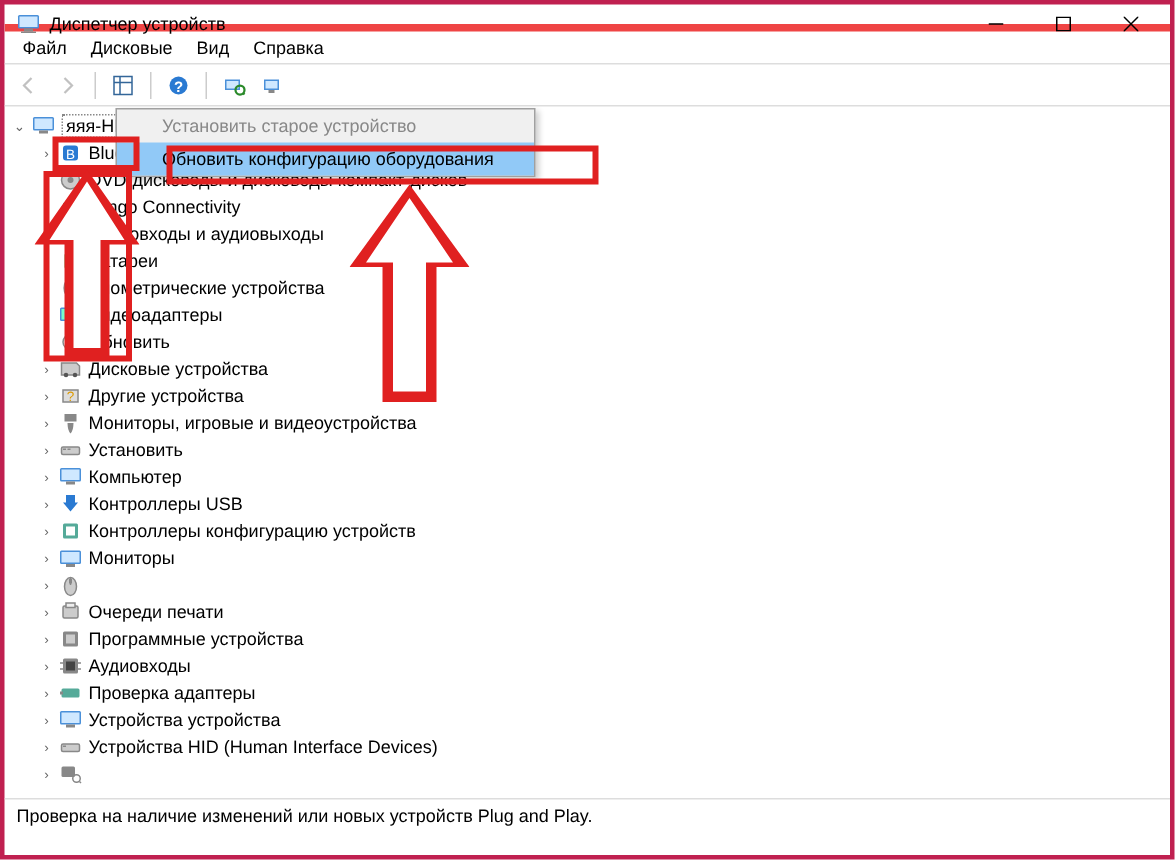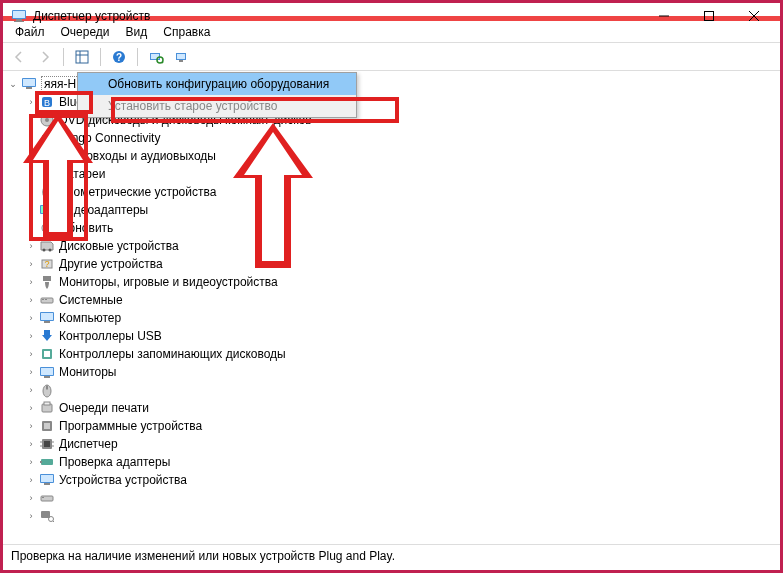--- a/index.html
+++ b/index.html
@@ -25,21 +25,21 @@
 .toggle { width: 12px; height: 12px; margin-right: 2px; display: inline-flex; align-items: center; justify-content: center; cursor: pointer; font-size: 9px; color: #666; }
 .tree-item .icon { width: 16px; height: 16px; margin-right: 4px; display: inline-flex; align-items: center; justify-content: center; }
 .tree-children { list-style: none; padding-left: 18px; }
 .root-label { border: 1px dotted #888; padding: 0 2px; }
 
 .context-menu { position: absolute; top: 1px; left: 74px; width: 280px; background: #f0f0f0; border: 1px solid #a0a0a0; box-shadow: 2px 2px 4px rgba(0,0,0,0.2); z-index: 10; }
 .ctx-item { height: 22px; display: flex; align-items: center; padding: 0 20px 0 30px; }
 .ctx-item.highlighted { background: #91c9f7; }
 .ctx-item.disabled { color: #888; }
 
-.statusbar { position: absolute; bottom: 4px; left: 0; right: 0; height: 22px; padding: 2px 8px; border-top: 1px solid #ddd; font-size: 12px; display: flex; align-items: center; }
+.statusbar { position: absolute; bottom: 16px; left: 0; right: 0; height: 22px; padding: 2px 8px; border-top: 1px solid #ddd; font-size: 12px; display: flex; align-items: center; }
 
 .red-box { position: absolute; border: 4px solid #e02020; z-index: 20; pointer-events: none; }
 .red-arrow { position: absolute; z-index: 21; pointer-events: none; }
 
 svg { display: block; }
 </style>
 </head>
 <body>
 
 <div class="titlebar">
@@ -67,21 +67,21 @@
         <svg width="10" height="10">
           <line x1="0" y1="0" x2="10" y2="10" stroke="#000"></line>
           <line x1="10" y1="0" x2="0" y2="10" stroke="#000"></line>
         </svg>
       </div>
   </div>
 </div>
 
 <div class="menubar">
   <span class="menu">Файл</span>
-  <span class="menu">Очереди</span>
+  <span class="menu">Дисковые</span>
   <span class="menu">Вид</span>
   <span class="menu">Справка</span>
 </div>
 
 <div class="toolbar">
   <div class="tool-btn disabled">
       <svg width="16" height="16">
         <path d="M10 3 L5 8 L10 13" fill="none" stroke="#666" stroke-width="1.5"></path>
       </svg>
     </div>
@@ -276,21 +276,21 @@
           <li>
             <div class="tree-item">
     <span class="toggle">›</span>
     <span class="icon">
                 <svg width="16" height="16">
                   <rect x="2" y="6" width="12" height="5" fill="#ccc" stroke="#888" rx="1"></rect>
                   <rect x="3" y="7" width="2" height="1" fill="#888"></rect>
                   <rect x="6" y="7" width="2" height="1" fill="#888"></rect>
                 </svg>
               </span>
-    <span>Системные</span>
+    <span>Установить</span>
   </div>
           </li>
           <li>
             <div class="tree-item">
     <span class="toggle">›</span>
     <span class="icon">
                 <svg width="16" height="16">
                   <rect x="1" y="2" width="14" height="9" fill="#4a90d9" rx="1"></rect>
                   <rect x="2" y="3" width="12" height="7" fill="#cfe8ff"></rect>
                   <rect x="5" y="11" width="6" height="2" fill="#888"></rect>
@@ -312,21 +312,21 @@
           </li>
           <li>
             <div class="tree-item">
     <span class="toggle">›</span>
     <span class="icon">
                 <svg width="16" height="16">
                   <rect x="3" y="3" width="10" height="10" fill="#5a9" rx="1"></rect>
                   <rect x="5" y="5" width="6" height="6" fill="#fff"></rect>
                 </svg>
               </span>
-    <span>Контроллеры запоминающих дисководы</span>
+    <span>Контроллеры конфигурацию устройств</span>
   </div>
           </li>
           <li>
             <div class="tree-item">
     <span class="toggle">›</span>
     <span class="icon">
                 <svg width="16" height="16">
                   <rect x="1" y="3" width="14" height="9" fill="#4a90d9" rx="1"></rect>
                   <rect x="2" y="4" width="12" height="7" fill="#cfe8ff"></rect>
                   <rect x="5" y="12" width="6" height="2" fill="#888"></rect>
@@ -377,21 +377,21 @@
     <span class="icon">
                 <svg width="16" height="16">
                   <rect x="3" y="3" width="10" height="10" fill="#888" rx="1"></rect>
                   <rect x="5" y="5" width="6" height="6" fill="#444"></rect>
                   <line x1="3" y1="6" x2="1" y2="6" stroke="#888"></line>
                   <line x1="3" y1="10" x2="1" y2="10" stroke="#888"></line>
                   <line x1="13" y1="6" x2="15" y2="6" stroke="#888"></line>
                   <line x1="13" y1="10" x2="15" y2="10" stroke="#888"></line>
                 </svg>
               </span>
-    <span>Диспетчер</span>
+    <span>Аудиовходы</span>
   </div>
           </li>
           <li>
             <div class="tree-item">
     <span class="toggle">›</span>
     <span class="icon">
                 <svg width="16" height="16">
                   <rect x="2" y="5" width="12" height="6" fill="#5a9" rx="1"></rect>
                   <rect x="1" y="7" width="2" height="2" fill="#888"></rect>
                 </svg>
@@ -414,44 +414,45 @@
           </li>
           <li>
             <div class="tree-item">
     <span class="toggle">›</span>
     <span class="icon">
                 <svg width="16" height="16">
                   <rect x="2" y="6" width="12" height="5" fill="#ccc" stroke="#888" rx="1"></rect>
                   <rect x="3" y="7" width="2" height="1" fill="#888"></rect>
                 </svg>
               </span>
+    <span>Устройства HID (Human Interface Devices)</span>
   </div>
           </li>
           <li>
             <div class="tree-item">
     <span class="toggle">›</span>
     <span class="icon">
                 <svg width="16" height="16">
                   <rect x="2" y="3" width="9" height="7" fill="#888" rx="1"></rect>
                   <circle cx="12" cy="11" r="2.5" fill="none" stroke="#888"></circle>
                   <line x1="14" y1="13" x2="15" y2="14" stroke="#888"></line>
                 </svg>
               </span>
   </div>
           </li>
         </ul>
     </li>
   </ul>
 
   <div class="context-menu">
+    <div class="ctx-item disabled">
+        <span>Установить старое устройство</span>
+      </div>
     <div class="ctx-item highlighted">
         <span>Обновить конфигурацию оборудования</span>
-      </div>
-    <div class="ctx-item disabled">
-        <span>Установить старое устройство</span>
       </div>
   </div>
 </div>
 
 <div class="statusbar">
   <span>Проверка на наличие изменений или новых устройств Plug and Play.</span>
 </div>
 
 <div class="red-box" style="top:88px; left:32px; width:58px; height:23px;"></div>
 <div class="red-box" style="top:94px; left:108px; width:288px; height:26px;"></div>

